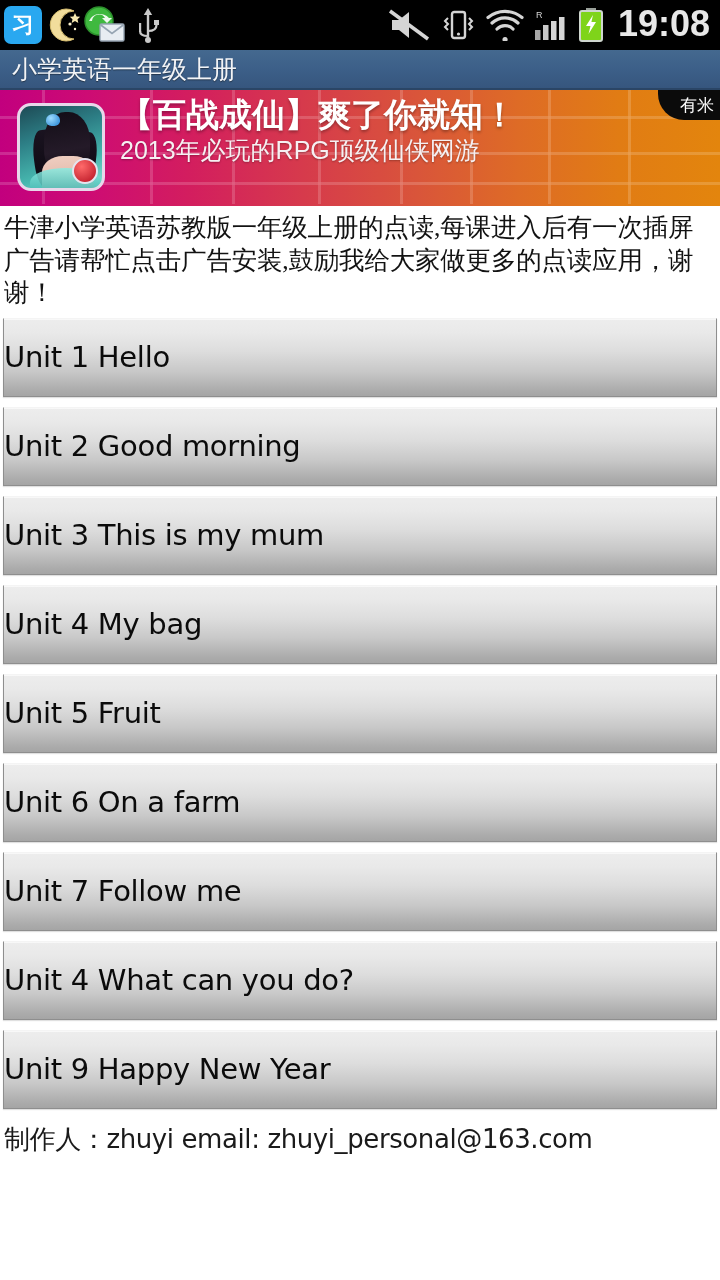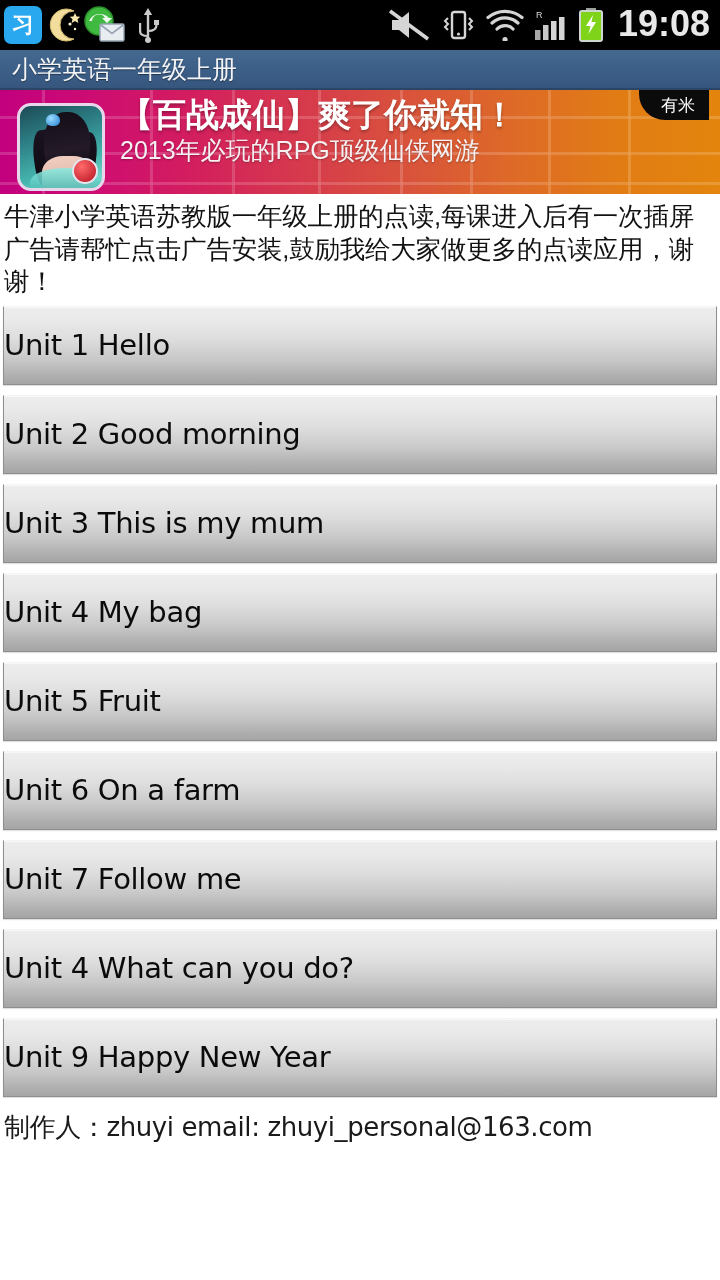--- a/index.html
+++ b/index.html
@@ -44,21 +44,21 @@
     display:flex; align-items:center; padding-left:12px;
   }
   .titlebar .title{
     color:#f2f4f7; font-size:25px; font-weight:400;
     font-family:"DejaVu Sans", sans-serif;
     text-shadow:0 1px 1px rgba(0,0,0,.45);
   }
 
   
   .adbanner{
-    position:relative; width:100%; height:104px; overflow:hidden;
+    position:relative; width:100%; height:116px; overflow:hidden;
     background:linear-gradient(90deg,
       #c2007e 0%, #cd0b74 12%, #d31d5f 26%, #d63a4c 42%,
       #d9553a 58%, #de6b26 72%, #e17c14 86%, #e3850d 100%);
     cursor:pointer;
   }
   .ad-grid{ position:absolute; inset:0; opacity:.30; }
   .ad-grid i{ position:absolute; background:rgba(255,255,255,.55); display:block;}
   .ad-icon{
     position:absolute; left:17px; top:13px; width:88px; height:88px;
     border-radius:14px; border:3px solid #e8d7ea;
@@ -108,32 +108,32 @@
     color:#ffffff; font-size:33px; font-weight:bold; line-height:1.18;
     font-family:"DejaVu Sans", sans-serif;
     text-shadow:0 2px 3px rgba(0,0,0,.30); white-space:nowrap;
   }
   .ad-sub{
     color:#f6f0f2; font-size:25px; line-height:1.2; margin-top:0;
     font-family:Liberation Sans, sans-serif;
     text-shadow:0 1px 2px rgba(0,0,0,.30); white-space:nowrap;
   }
   .ad-corner{
-    position:absolute; right:11px; top:0; height:30px; padding:0 14px 0 22px;
+    position:absolute; right:0; top:0; height:30px; padding:0 6px 0 22px;
     background:#0b0b0b; color:#ffffff; font-size:17px;
     display:flex; align-items:center; justify-content:center;
     border-bottom-left-radius:26px;
     font-family:"DejaVu Sans", sans-serif;
   }
 
   
   .desc{
     padding:6px 4px 4px 4px;
     font-size:25.5px; line-height:1.28; color:#121212;
-    font-family:Liberation Sans, sans-serif;
+    font-family:Liberation Serif, serif;
     letter-spacing:-0.2px;
   }
 
   
   .unitlist{ padding:4px 3px 0 3px; }
   .unit-btn{
     display:flex; align-items:center; justify-content:flex-start;
     height:79px; margin-bottom:10px;
     background:linear-gradient(180deg,
       #ededed 0%, #e9e9e9 18%, #dddddd 42%, #c8c8c8 68%, #ababab 93%, #a5a5a5 100%);

